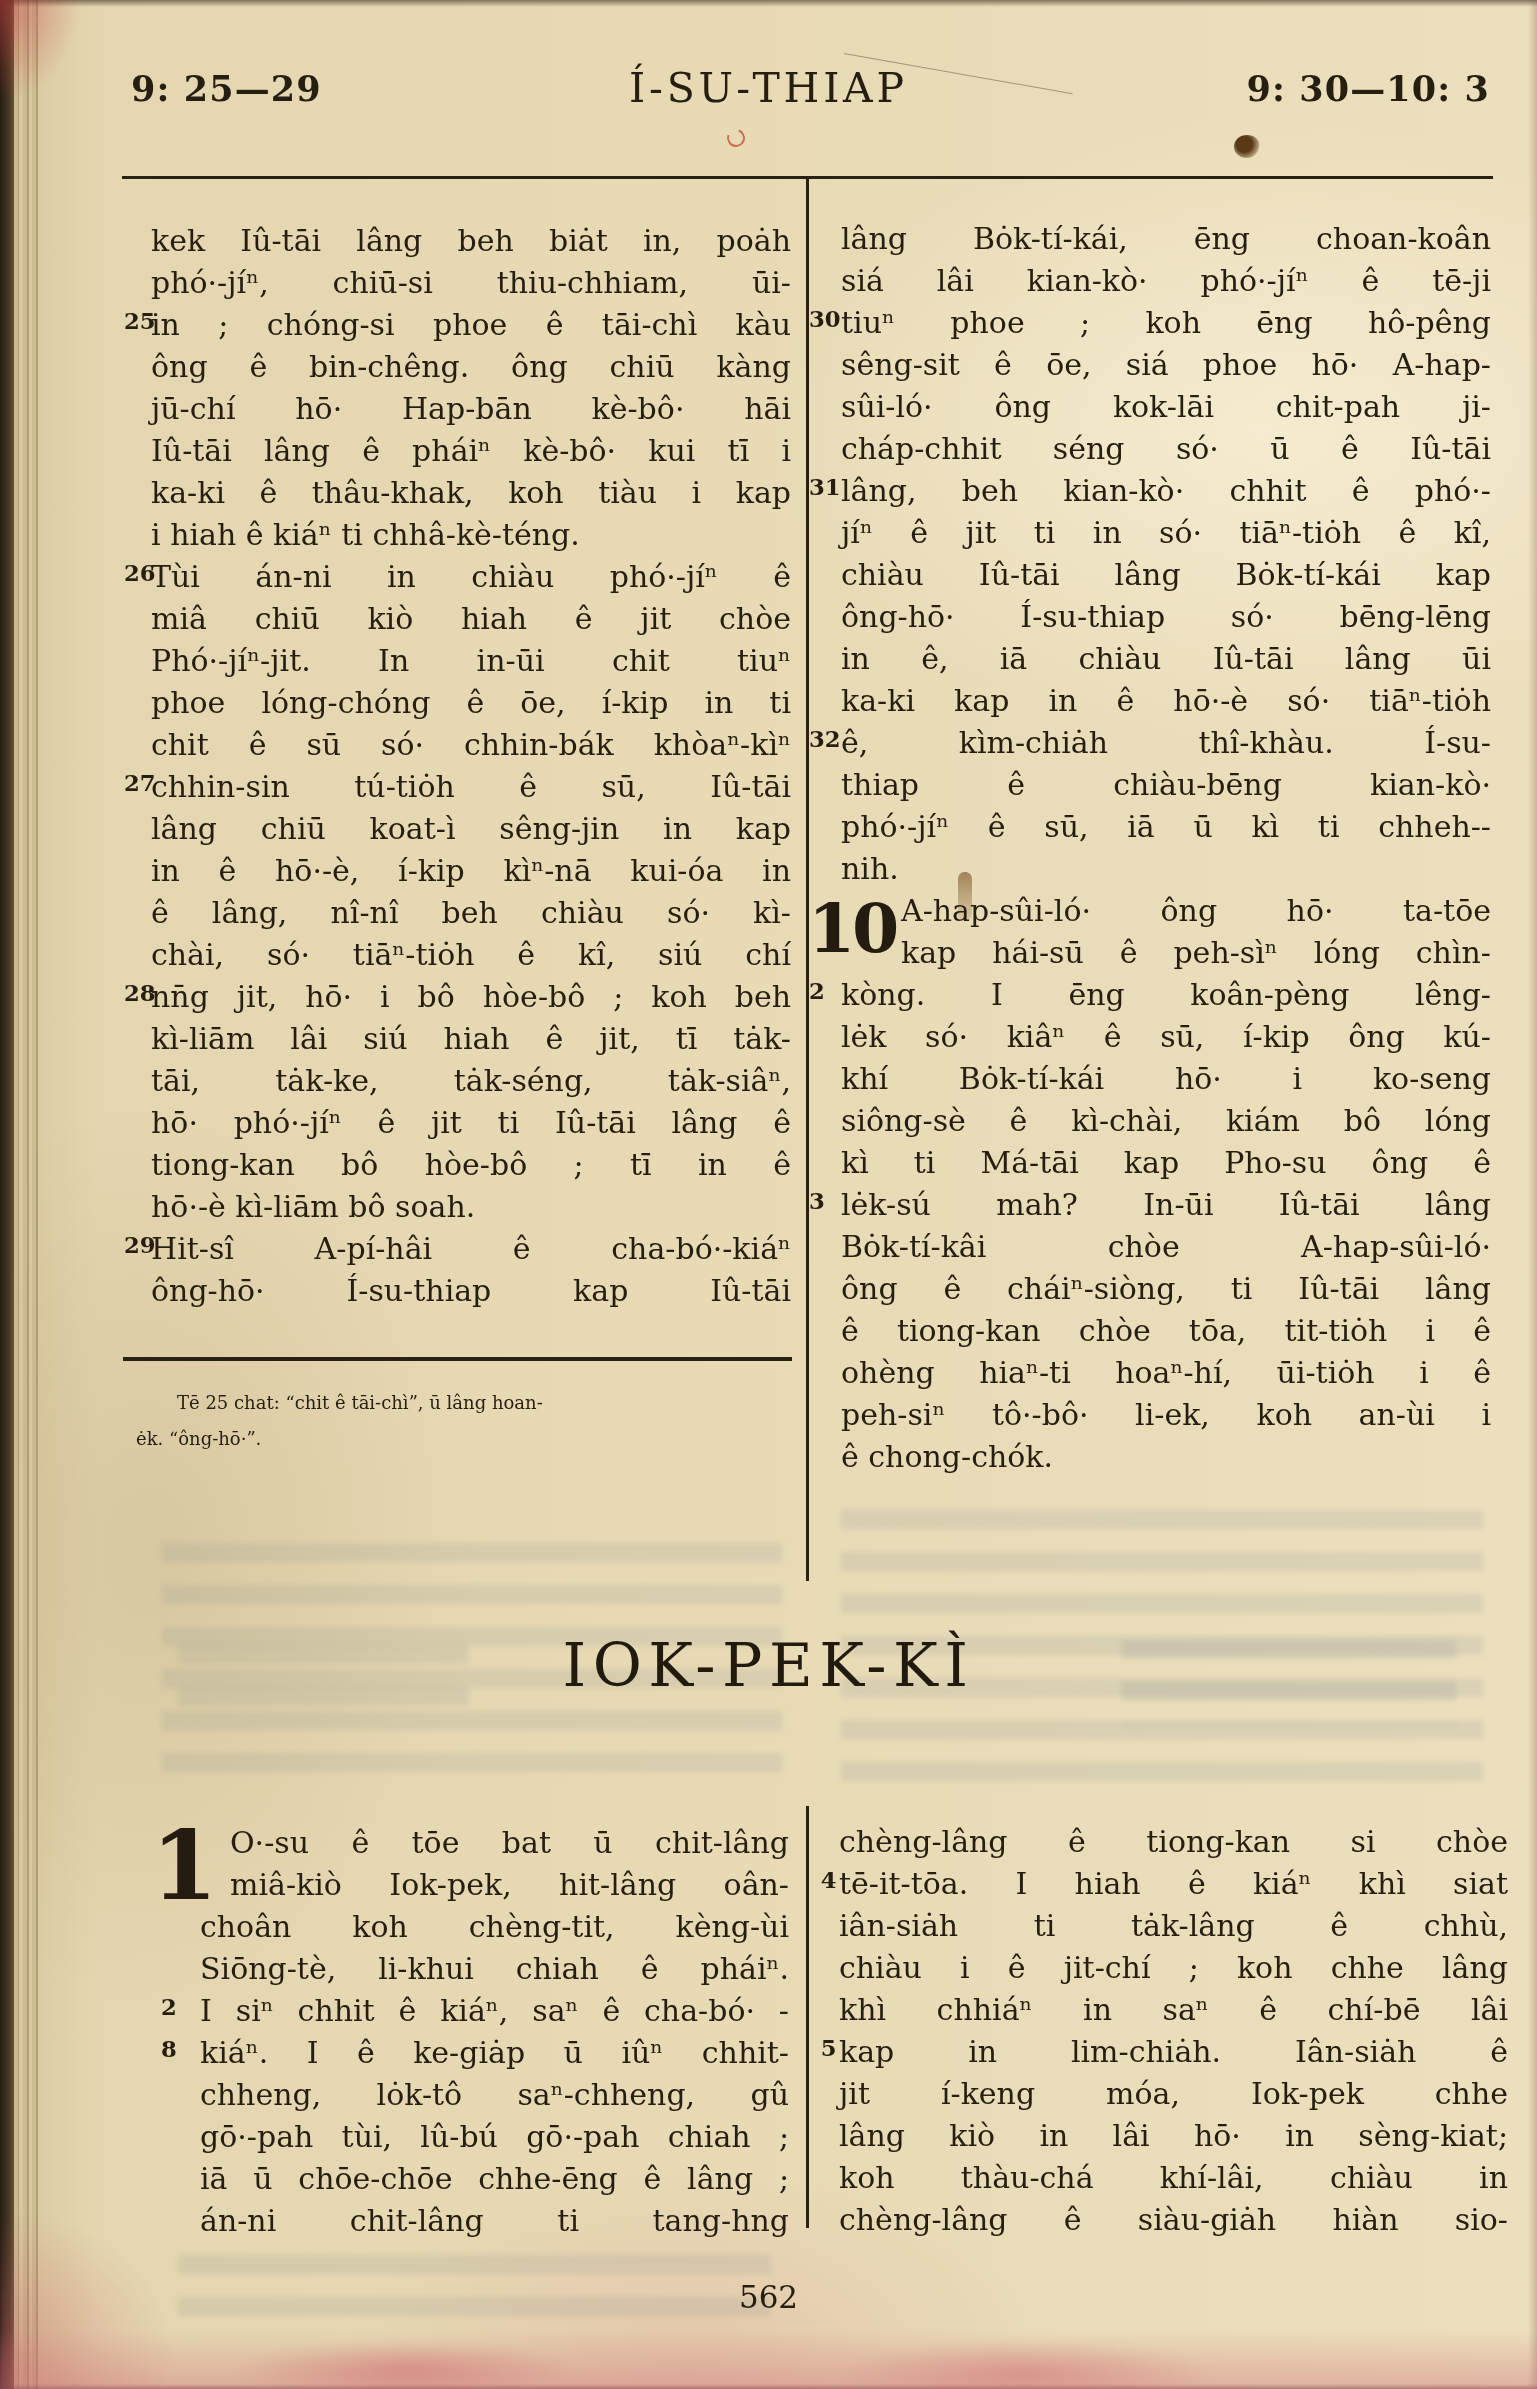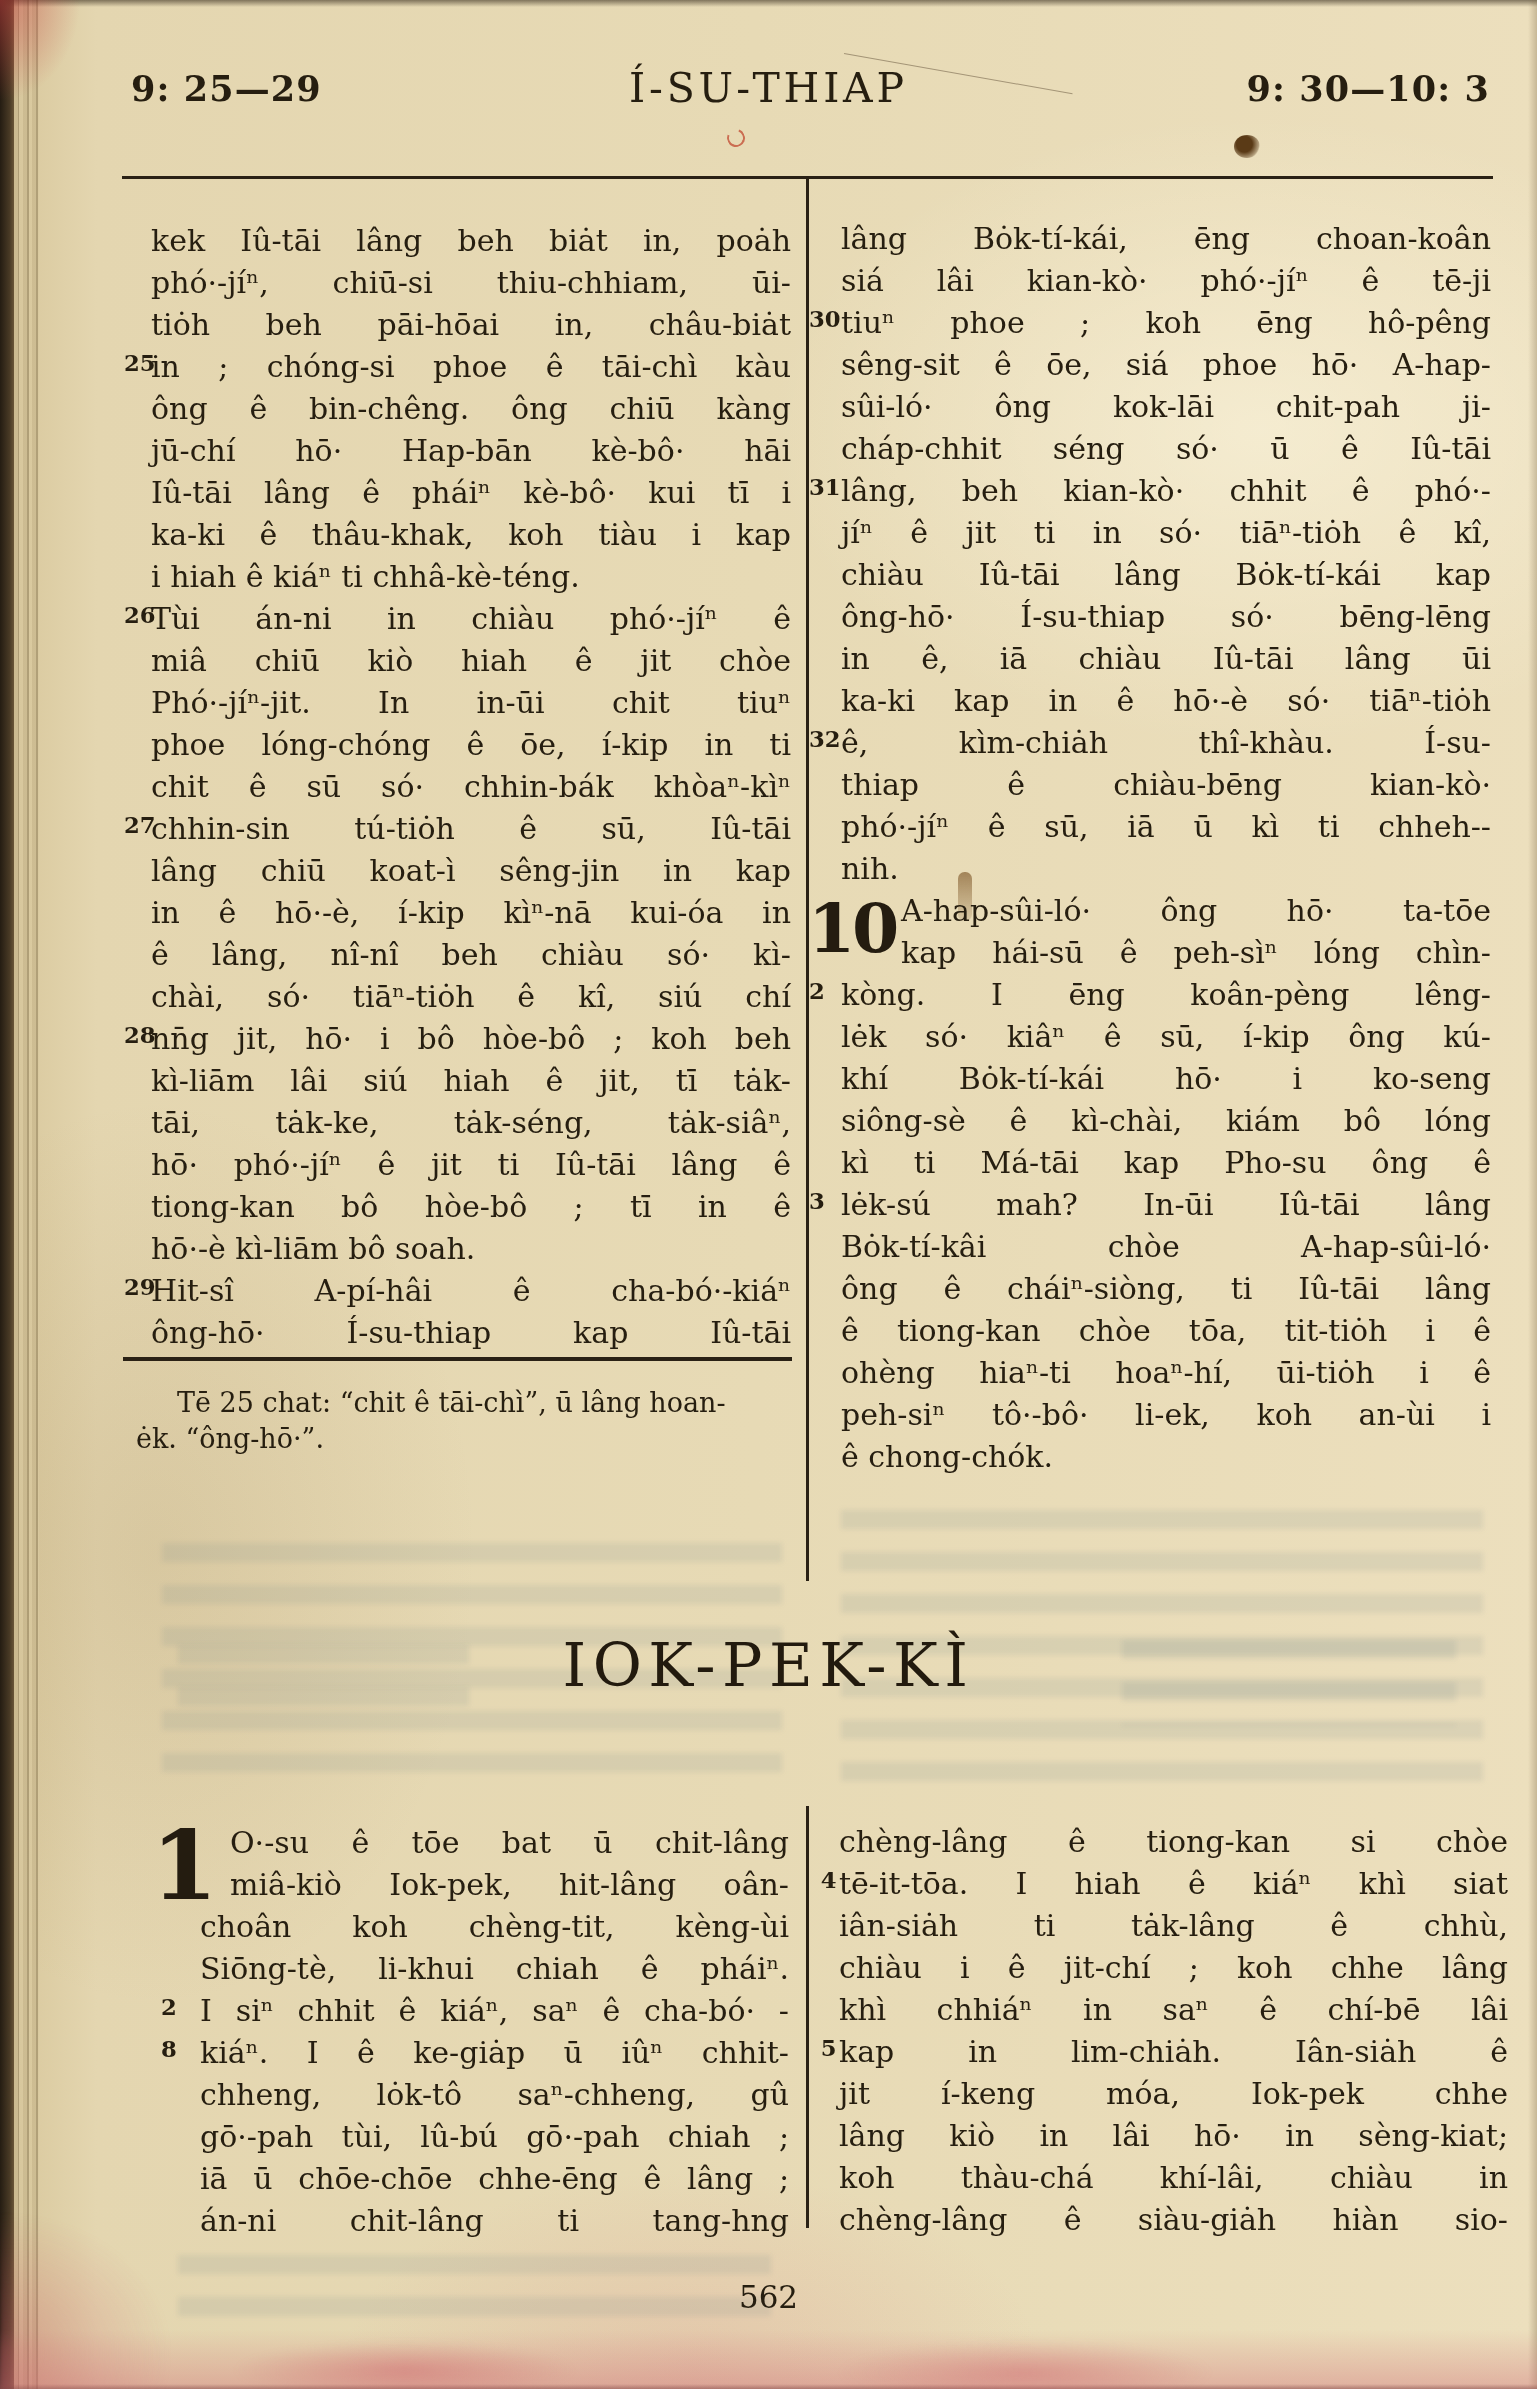--- a/index.html
+++ b/index.html
@@ -66,21 +66,21 @@
   .col-bl .line.pad { padding-left:30px; }
   .vnum { position:absolute; top:4.3px; font-size:22.7px; font-weight:bold; }
   .col-tl .vnum { left:-27px; }
   .col-tr .vnum { left:-32px; }
   .col-bl .vnum { left:-39px; }
   .col-br .vnum { left:-18.3px; }
   .dropcap { position:absolute; font-weight:bold; color:#241c10; }
   .drop-10 { left:-33px; top:670px; font-size:68px; line-height:81px; letter-spacing:-3.2px; }
   .drop-1  { left:-49px; top:-4.3px;  font-size:96px; line-height:96px; }
   
-  .footnote { left:136px; top:1385px; width:657px; font-size:27px; }
+  .footnote { left:136px; top:1385px; width:657px; font-size:18px; }
   .footnote .line { height:36px; }
   .footnote .line .t { line-height:36px; text-align-last:left; }
   .footnote .line.pad { padding-left:41px; }
   
   .book-title { left:0; top:1630px; width:100%; text-align:center;
     font-size:60px; letter-spacing:6.5px; font-weight:normal; color:#221a0e; }
   
   .pagenum { left:0; top:2279px; width:100%; text-align:center; font-size:31px; }
 </style>
 </head>
@@ -119,23 +119,20 @@
   <div class="abs rule vdiv-bottom"></div>
 
   <div class="col col-tl">
       <div class="line">
         <span class="t">kek Iû-tāi lâng beh biȧt in, poȧh</span>
       </div>
       <div class="line">
         <span class="t">phó·-jíⁿ, chiū-si thiu-chhiam, ūi-</span>
       </div>
       <div class="line">
-        <span class="t">tiȯh beh pāi-hōai in, châu-biȧt</span>
-      </div>
-      <div class="line">
         <span class="vnum">25</span>
         <span class="t">in ; chóng-si phoe ê tāi-chì kàu</span>
       </div>
       <div class="line">
         <span class="t">ông ê bin-chêng. ông chiū kàng</span>
       </div>
       <div class="line">
         <span class="t">jū-chí hō· Hap-bān kè-bô· hāi</span>
       </div>
       <div class="line">

